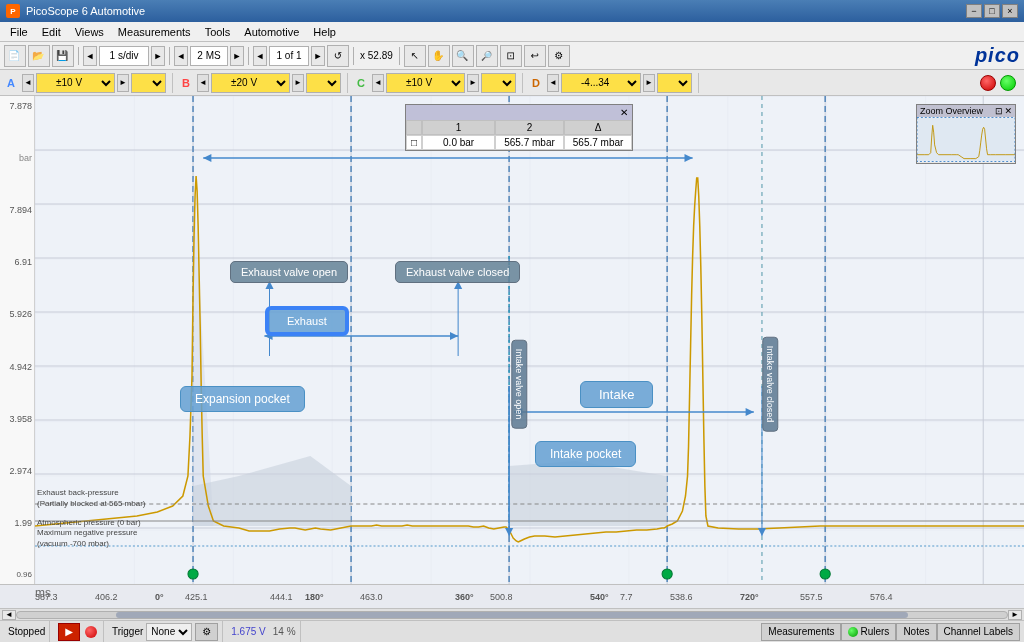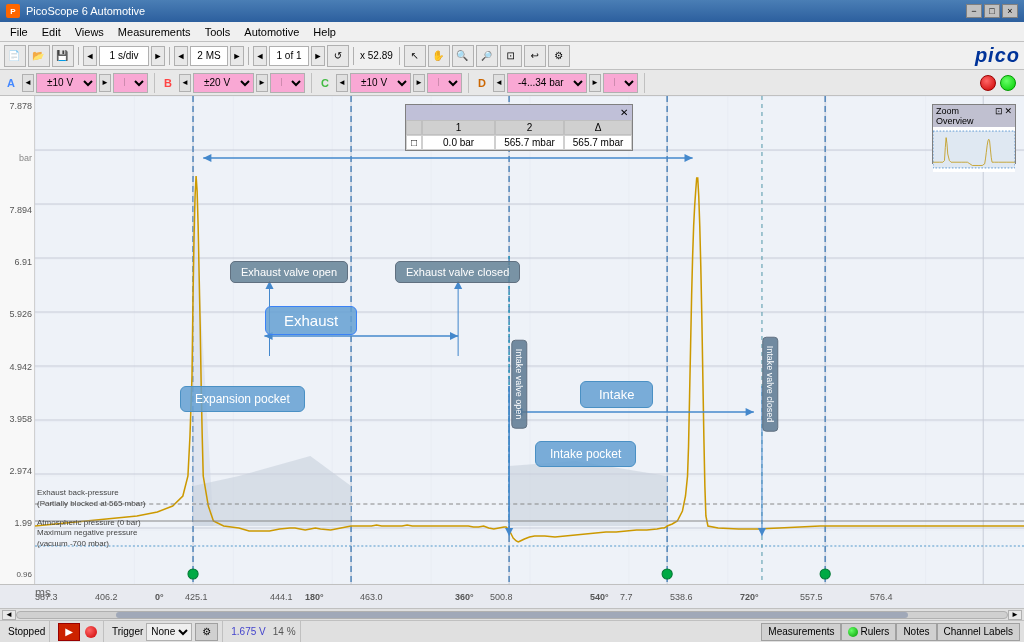--- a/index.html
+++ b/index.html
@@ -22,41 +22,41 @@
     .tb-separator { width: 1px; height: 18px; background: #b0b0b0; margin: 0 2px; }
     .tb-input { width: 36px; height: 20px; font-size: 10px; border: 1px solid #b0b0b0; background: white; padding: 0 2px; text-align: center; }
     .tb-label { font-size: 10px; padding: 0 2px; white-space: nowrap; }
     .nav-arrow { width: 14px; height: 20px; background: #e8e8e8; border: 1px solid #b0b0b0; display: flex; align-items: center; justify-content: center; cursor: pointer; font-size: 9px; }
     .tb-pico-logo { margin-left: auto; font-size: 20px; font-weight: bold; color: #003399; font-style: italic; letter-spacing: 1px; }
     
     
     .channel-bar { height: 26px; background: #e8e8e8; border-bottom: 1px solid #c0c0c0; display: flex; align-items: center; padding: 0 4px; gap: 4px; }
     .channel-group { display: flex; align-items: center; gap: 2px; border-right: 1px solid #c0c0c0; padding-right: 6px; margin-right: 2px; }
     .ch-label { font-size: 11px; font-weight: bold; padding: 0 3px; color: #000; min-width: 16px; }
-    .ch-select { height: 20px; font-size: 10px; border: 1px solid #b0b0b0; background: #f9a8d4; padding: 0 6px; }
+    .ch-select { height: 20px; font-size: 10px; border: 1px solid #b0b0b0; background: #fde047; padding: 0 15px; }
     .ch-arrow { width: 12px; height: 18px; background: #e0e0e0; border: 1px solid #b0b0b0; display: flex; align-items: center; justify-content: center; cursor: pointer; font-size: 8px; }
     .led-red { width: 16px; height: 16px; border-radius: 50%; background: radial-gradient(circle at 40% 35%, #ff6666, #cc0000); border: 1px solid #990000; }
     .led-green { width: 16px; height: 16px; border-radius: 50%; background: radial-gradient(circle at 40% 35%, #66ff66, #00cc00); border: 1px solid #009900; }
     
     
     .main-area { display: flex; height: 488px; background: white; position: relative; }
     .y-axis { width: 35px; background: #f8f8f8; border-right: 1px solid #d0d0d0; position: relative; display: flex; flex-direction: column; justify-content: space-between; padding: 5px 2px; font-size: 9px; color: #555; }
     .y-axis-label { text-align: right; font-size: 9px; }
     .chart-area { flex: 1; position: relative; overflow: hidden; background: #f0f4f8; cursor: crosshair; }
     
     
     .chart-svg { position: absolute; top: 0; left: 0; width: 100%; height: 100%; }
     
     .tdc-label { position: absolute; top: 45px; left: 280px; width: 380px; font-size: 16px; font-weight: 600; padding: 8px 18px; background: rgba(100, 160, 210, 0.85); border: 1px solid #4a90c4; border-radius: 8px; color: white; text-align: center; }
     
     .exhaust-valve-open { position: absolute; top: 165px; left: 195px; background: rgba(100, 130, 150, 0.85); border: 1px solid #607080; border-radius: 5px; padding: 4px 10px; color: white; font-size: 11px; }
     
     .exhaust-valve-closed { position: absolute; top: 165px; left: 360px; background: rgba(100, 130, 150, 0.85); border: 1px solid #607080; border-radius: 5px; padding: 4px 10px; color: white; font-size: 11px; }
     
-    .exhaust-label { position: absolute; top: 210px; left: 230px; background: rgba(100, 160, 210, 0.85); border: 1px solid #3b82f6; border-radius: 6px; padding: 5px 18px; color: white; font-size: 15px; font-weight: 500; }
+    .exhaust-label { position: absolute; top: 210px; left: 230px; background: rgba(100, 160, 210, 0.85); border: 4px solid #3b82f6; border-radius: 6px; padding: 5px 18px; color: white; font-size: 11px; font-weight: 500; }
     
     .expansion-label { position: absolute; top: 290px; left: 145px; background: rgba(100, 160, 210, 0.85); border: 1px solid #4a90c4; border-radius: 6px; padding: 5px 14px; color: white; font-size: 12px; font-weight: 500; text-align: center; }
     
     .intake-label { position: absolute; top: 285px; left: 545px; background: rgba(100, 160, 210, 0.85); border: 1px solid #4a90c4; border-radius: 6px; padding: 5px 18px; color: white; font-size: 13px; font-weight: 500; }
     
     .intake-pocket-label { position: absolute; top: 345px; left: 500px; background: rgba(100, 160, 210, 0.85); border: 1px solid #4a90c4; border-radius: 6px; padding: 5px 14px; color: white; font-size: 12px; font-weight: 500; text-align: center; }
     
     
     .x-axis { height: 22px; background: #f0f0f0; border-top: 1px solid #d0d0d0; position: relative; display: flex; align-items: center; }
     
@@ -66,21 +66,21 @@
     .status-led { width: 12px; height: 12px; border-radius: 50%; }
     .status-led-red { background: radial-gradient(circle at 35% 35%, #ff6666, #cc0000); }
     .status-led-green { background: radial-gradient(circle at 35% 35%, #66ff66, #009900); }
     .status-section { display: flex; align-items: center; gap: 3px; padding: 0 4px; border-right: 1px solid #c0c0c0; height: 100%; }
     
     
     .ruler-popup { position: absolute; top: 8px; left: 370px; background: #f0f0f0; border: 1px solid #808080; font-size: 10px; z-index: 10; }
     .ruler-header { background: #c0c0d8; padding: 2px 4px; display: flex; justify-content: space-between; align-items: center; }
     
     
-    .zoom-panel { position: absolute; top: 8px; right: 8px; width: 84px; height: 60px; background: #e8e8e8; border: 1px solid #808080; }
+    .zoom-panel { position: absolute; top: 8px; right: 8px; width: 100px; height: 60px; background: #e8e8e8; border: 1px solid #808080; }
     .zoom-panel-header { background: #c0c0d0; padding: 1px 3px; font-size: 9px; display: flex; justify-content: space-between; }
     .zoom-panel-body { height: 45px; background: white; position: relative; overflow: hidden; }
 
     
     .chart-scrollbar { height: 12px; background: #e0e0e0; border-top: 1px solid #c0c0c0; display: flex; align-items: center; padding: 0 2px; }
     .scrollbar-track { flex: 1; height: 8px; background: #d0d0d0; border: 1px solid #b0b0b0; border-radius: 4px; position: relative; }
     .scrollbar-thumb { position: absolute; left: 10%; width: 80%; height: 100%; background: #a0a8b8; border-radius: 4px; }
     
   </style>
 </head>

